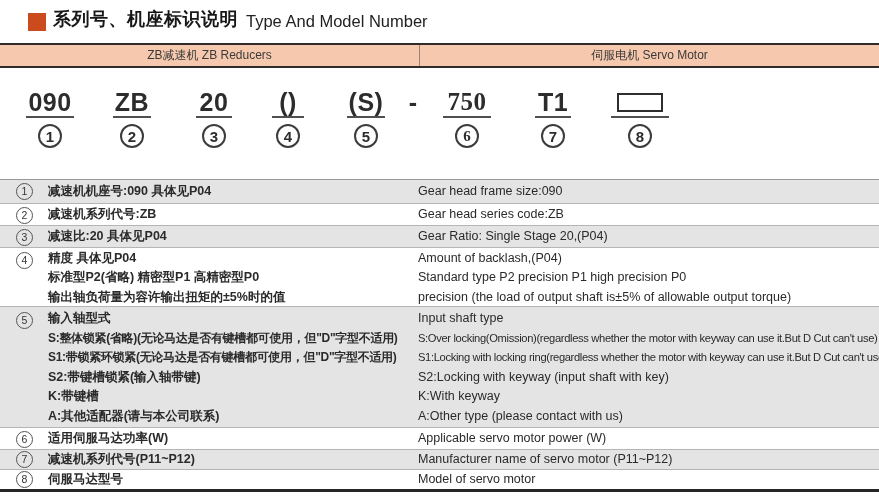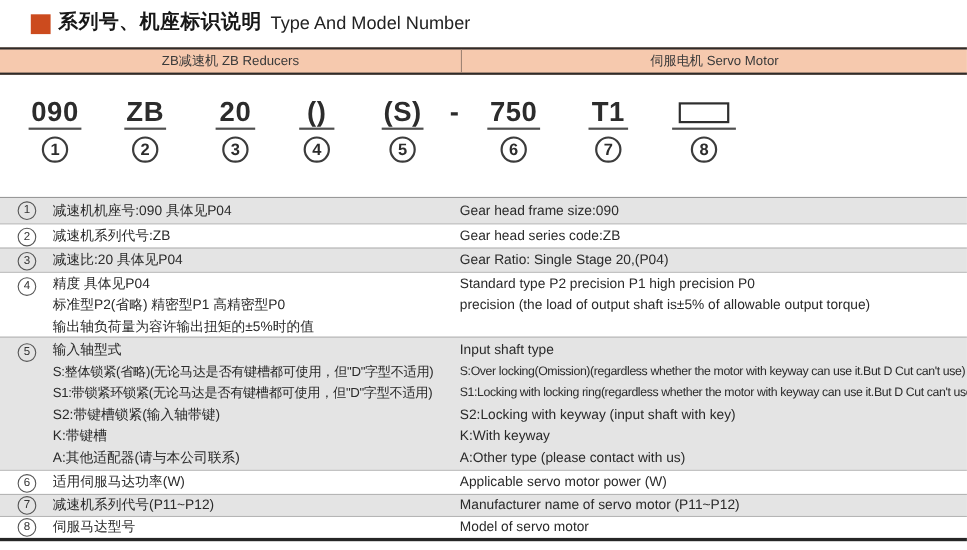--- a/index.html
+++ b/index.html
@@ -38,29 +38,29 @@
   .seg{position:absolute;text-align:center;}
   .seg-top{height:32px;border-bottom:2px solid #4f4f4f;display:flex;align-items:flex-end;justify-content:center;}
   .seg-label{font-size:25px;line-height:28px;font-weight:600;letter-spacing:0.5px;color:#2c2c2c;}
   .box-rect{width:46px;height:19px;border:2px solid #2e2e2e;margin-bottom:4px;background:#fff;}
   .seg-circle{
     width:24px;height:24px;border:2px solid #3c3c3c;border-radius:50%;
     margin:6px auto 0;font-size:15px;line-height:21px;text-align:center;font-weight:600;color:#2c2c2c;
   }
   .dash{position:absolute;left:402px;top:0;width:22px;font-size:25px;line-height:32px;font-weight:600;text-align:center;color:#2c2c2c;}
   .p1{left:26px;width:48px;} .p2{left:113px;width:38px;} .p3{left:196px;width:36px;}
-  .p4{left:272px;width:32px;} .p5{left:347px;width:38px;} .p6{left:443px;width:48px;}
+  .p4{left:272px;width:32px;} .p5{left:347px;width:38px;} .p6{left:443px;width:48px;font-family:Liberation Serif, serif;}
   .p7{left:535px;width:36px;} .p8{left:611px;width:58px;}
   
   .spec-table{position:absolute;top:179px;left:0;width:879px;border-top:1px solid #999;border-bottom:3px solid #262626;}
   .trow{display:flex;width:100%;}
   .trow + .trow{border-top:1px solid var(--line-mid);}
   .shade{background:var(--row_shade);}
   .cell-num{width:48px;padding-left:16px;flex:none;}
-  .cell-zh{flex:1;padding-right:4px;}
+  .cell-zh{flex:1;padding-right:4px;font-weight:bold;}
   .cell-en{width:461px;flex:none;padding-right:20px;}
   .line{font-size:12.5px;color:#2a2a2a;white-space:nowrap;}
   .tcircle{
     display:block;width:17px;height:17px;border:1px solid #555;border-radius:50%;
     font-size:10.5px;line-height:15px;text-align:center;color:#333;background:transparent;
   }
   .h22 .line{line-height:21px;} .h22 .tcircle{margin-top:3px;} .h22{height:22px;}
   .h23{height:23px;} .h23 .line{line-height:22px;} .h23 .tcircle{margin-top:3px;}
   .h20{height:20px;} .h20 .line{line-height:19px;} .h20 .tcircle{margin-top:1px;}
   .multi3{height:59px;padding-top:1px;} .multi3 .line{line-height:19.3px;} .multi3 .tcircle{margin-top:3px;}
@@ -177,20 +177,21 @@
   <div class="trow multi3">
     <div class="cell-num">
         <span class="tcircle">4</span>
       </div>
     <div class="cell-zh">
       <div class="line">精度 具体见P04</div>
       <div class="line">标准型P2(省略) 精密型P1 高精密型P0</div>
       <div class="line">输出轴负荷量为容许输出扭矩的±5%时的值</div>
     </div>
     <div class="cell-en">
+      <div class="line">Amount of backlash,(P04)</div>
       <div class="line">Standard type P2 precision P1 high precision P0</div>
       <div class="line">precision (the load of output shaft is±5% of allowable output torque)</div>
     </div>
   </div>
 
   <div class="trow shade multi6">
     <div class="cell-num">
         <span class="tcircle">5</span>
       </div>
     <div class="cell-zh">

